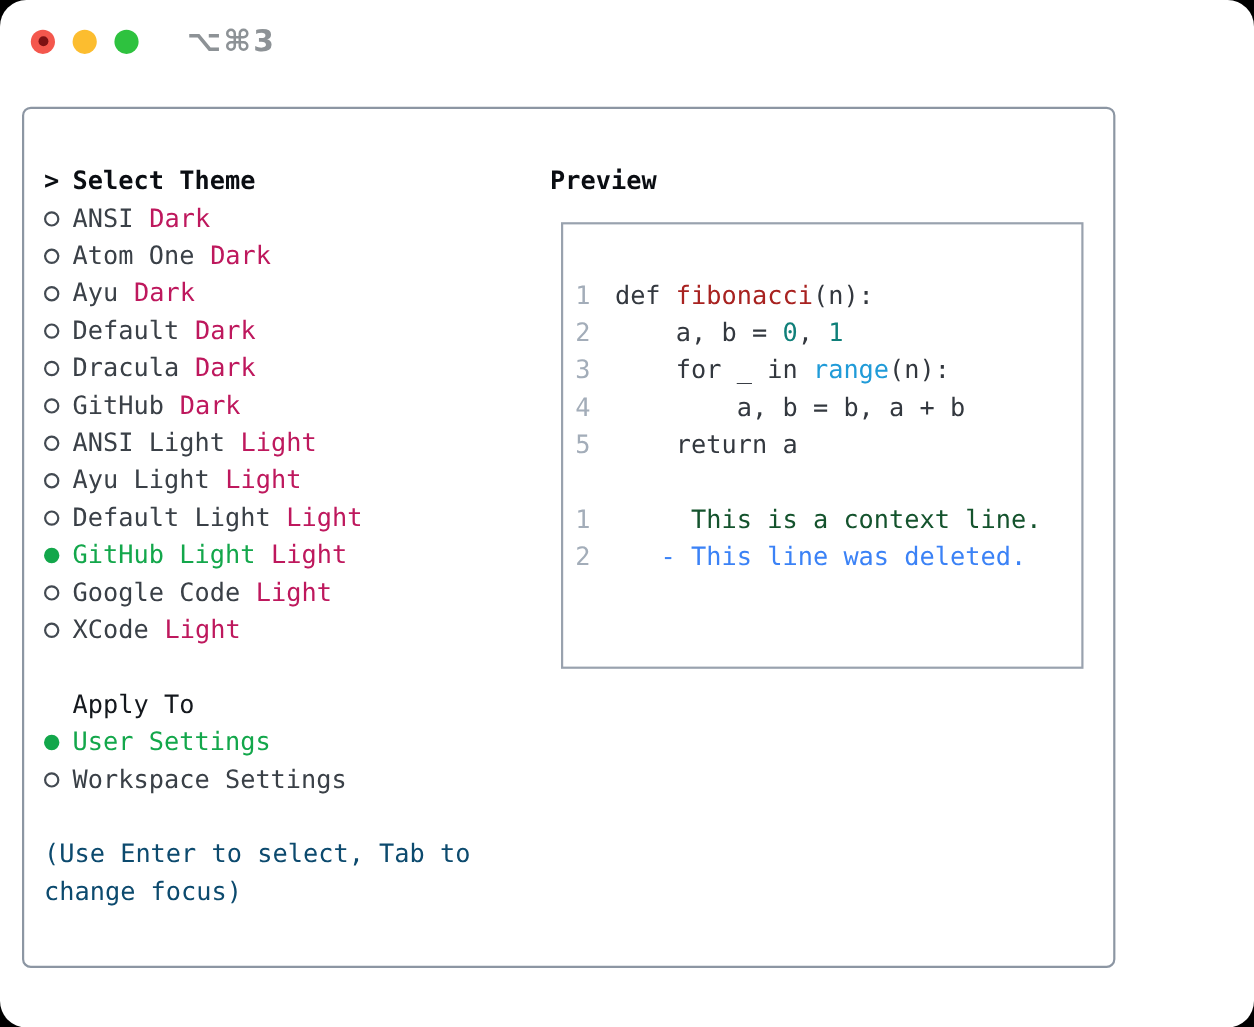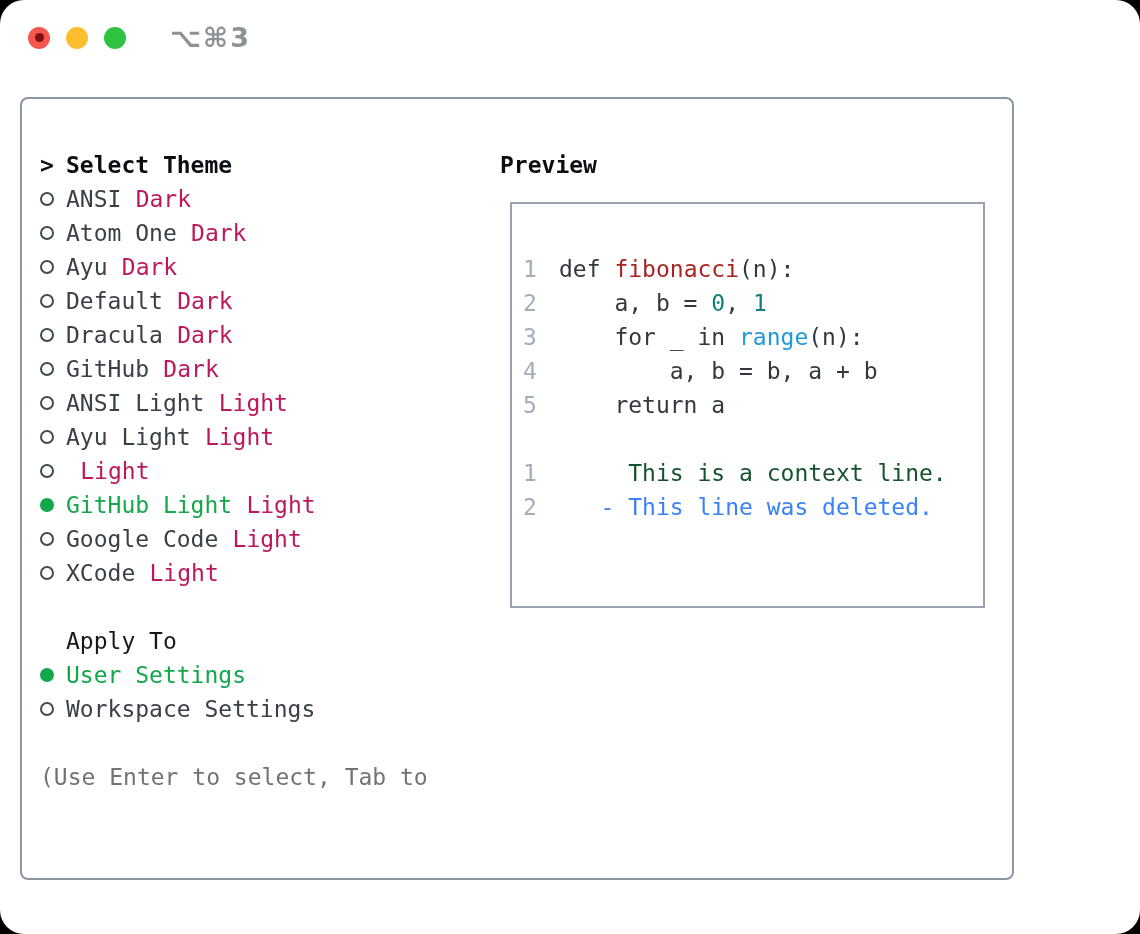--- a/index.html
+++ b/index.html
@@ -27,21 +27,21 @@
   .row{display:flex;align-items:center;height:34px;line-height:34px;font-size:23px;white-space:pre;}
   .marker-col{width:26px;flex:none;display:flex;align-items:center;}
   .circ{width:14px;height:14px;border:2px solid #434a52;border-radius:50%;box-sizing:border-box;}
   .selected .circ{background:#13a74b;border-color:#13a74b;}
   .prompt{font-weight:bold;color:#0a0d12;font-size:23px;}
   .htitle{font-weight:bold;color:#0a0d12;}
   .subhead{color:#14181d;}
   .tname{color:#3a4047;}
   .selected .tname{color:#13a74b;}
   .tvariant{color:#be185d;margin-left:0.62em;}
-  .hint{color:#737373;}
+  .hint{color:#0c4a6e;}
   
   .preview-box{margin-top:20px;margin-left:10px;width:475px;height:406px;
                border:2px solid #99a2ae;box-sizing:border-box;padding:48px 0 0 11px;background:#fff;}
   .pline{height:34px;line-height:34px;font-size:23px;white-space:pre;}
   .lnum{display:inline-block;width:36px;color:#a3adb9;}
   .seg.code{color:#33383f;}
   .seg.func{color:#a82220;text-align:right;}
   .seg.num{color:#0f7f79;}
   .seg.builtin{color:#209bd8;}
   .seg.context{color:#14532d;}
@@ -107,20 +107,21 @@
           <span class="tname">ANSI Light</span>
           <span class="tvariant">Light</span>
         </div>
         <div class="row item">
           <span class="marker-col"><span class="circ"></span></span>
           <span class="tname">Ayu Light</span>
           <span class="tvariant">Light</span>
         </div>
         <div class="row item">
           <span class="marker-col"><span class="circ"></span></span>
+          <span class="tname">Default Light</span>
           <span class="tvariant">Light</span>
         </div>
         <div class="row item selected">
           <span class="marker-col"><span class="circ"></span></span>
           <span class="tname">GitHub Light</span>
           <span class="tvariant">Light</span>
         </div>
         <div class="row item">
           <span class="marker-col"><span class="circ"></span></span>
           <span class="tname">Google Code</span>
@@ -143,20 +144,21 @@
           <span class="tname">User Settings</span>
         </div>
         <div class="row item">
           <span class="marker-col"><span class="circ"></span></span>
           <span class="tname">Workspace Settings</span>
         </div>
 
         <div class="row blank"></div>
 
         <div class="row hint">(Use Enter to select, Tab to</div>
+        <div class="row hint">change focus)</div>
       </div>
 
       <div class="right-col">
         <div class="row">
           <span class="htitle">Preview</span>
         </div>
 
         <div class="preview-box">
           <div class="pline"><span class="lnum">1</span><span class="seg code">def </span><span class="seg func">fibonacci</span><span class="seg code">(n):</span></div>
           <div class="pline"><span class="lnum">2</span><span class="seg code">    a, b = </span><span class="seg num">0</span><span class="seg code">, </span><span class="seg num">1</span></div>

